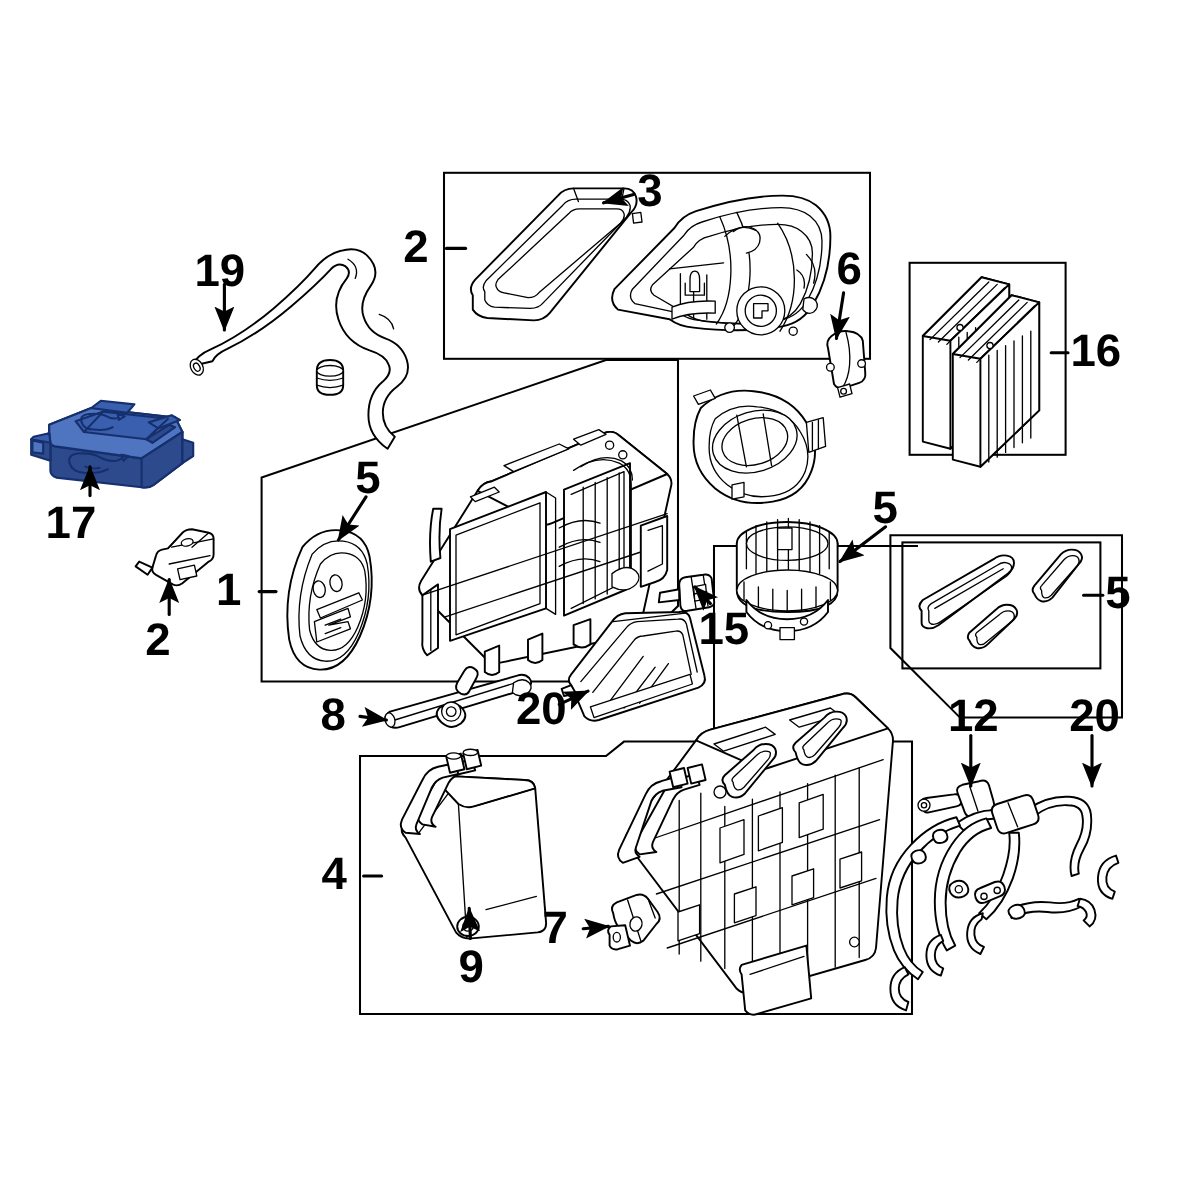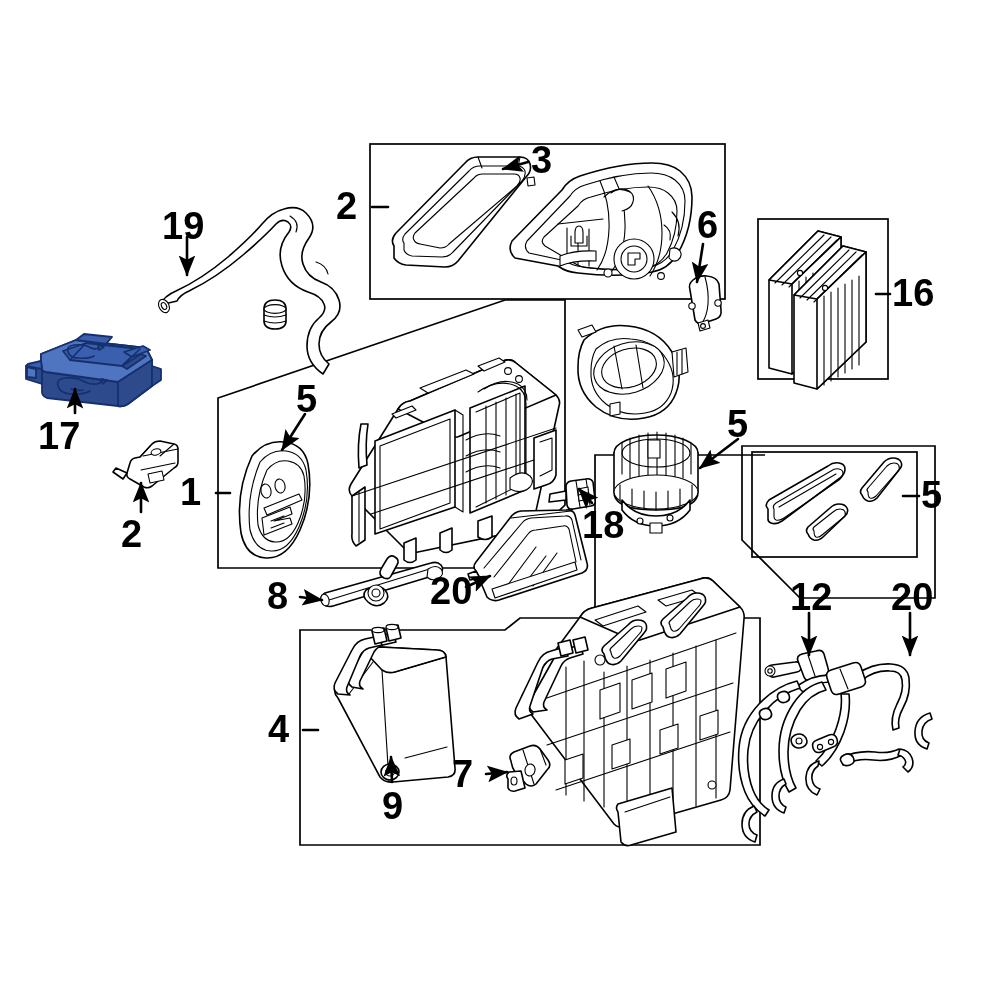--- a/index.html
+++ b/index.html
@@ -408,20 +408,20 @@
   <div class="callout cal-lg" style="left:268px;top:710px">4</div>
   <div class="callout cal-lg" style="left:921px;top:476px">5</div>
   <div class="callout cal-lg" style="left:697px;top:206px">6</div>
   <div class="callout cal-lg" style="left:452px;top:755px">7</div>
   <div class="callout cal-lg" style="left:267px;top:577px">8</div>
   <div class="callout cal-lg" style="left:382px;top:787px">9</div>
   <div class="callout cal-lg" style="left:121px;top:515px">2</div>
   <div class="callout cal-lg" style="left:296px;top:380px">5</div>
   <div class="callout cal-lg" style="left:430px;top:572px">20</div>
   <div class="callout cal-lg" style="left:727px;top:405px">5</div>
-  <div class="callout cal-lg" style="left:582px;top:506px">18</div>
+  <div class="callout cal-lg" style="left:582px;top:506px">15</div>
   <div class="callout cal-lg" style="left:790px;top:578px">12</div>
   <div class="callout cal-lg" style="left:892px;top:274px">16</div>
   <div class="callout cal-lg" style="left:38px;top:417px">17</div>
   <div class="callout cal-lg" style="left:162px;top:207px">19</div>
   <div class="callout cal-lg" style="left:891px;top:578px">20</div>
 
 </div>
 
 </body></html>

